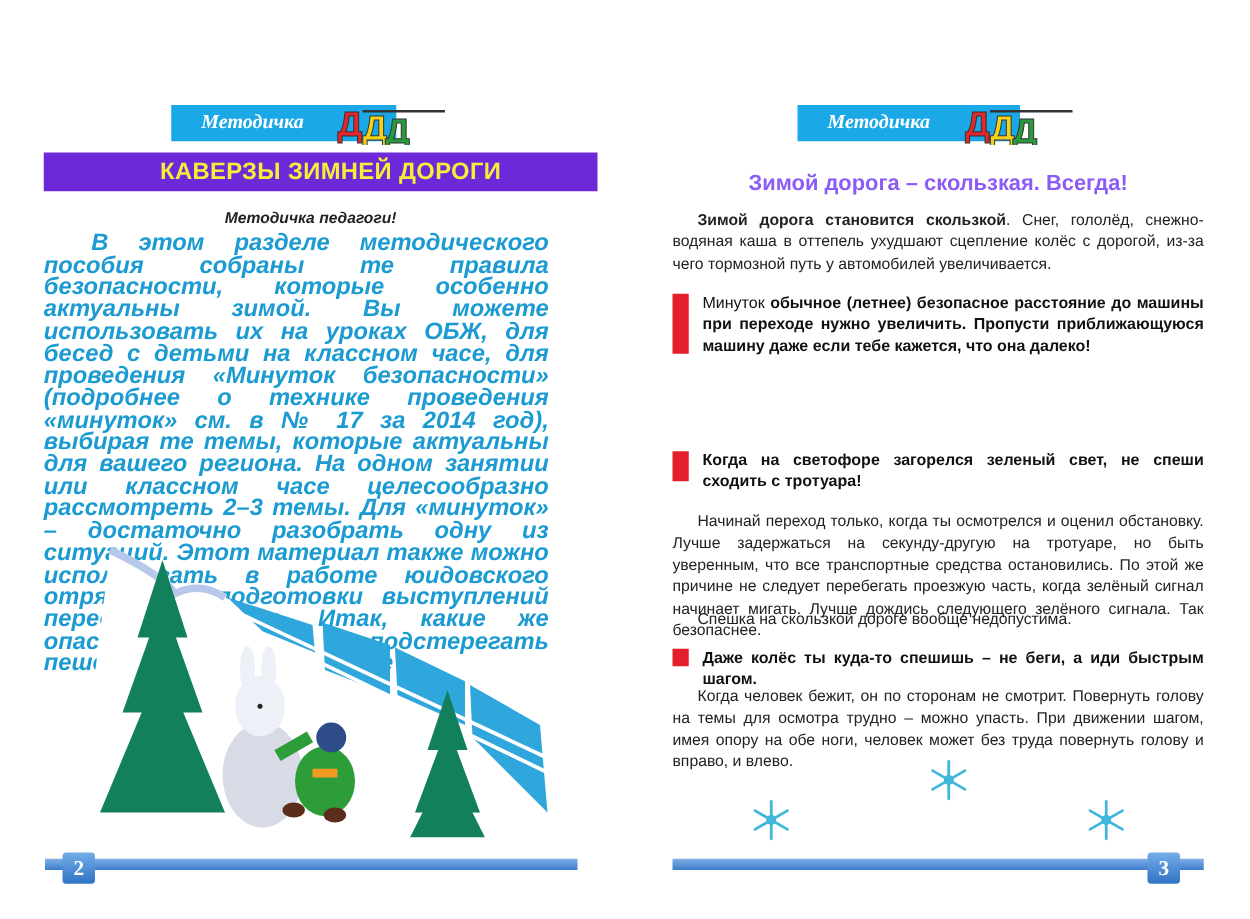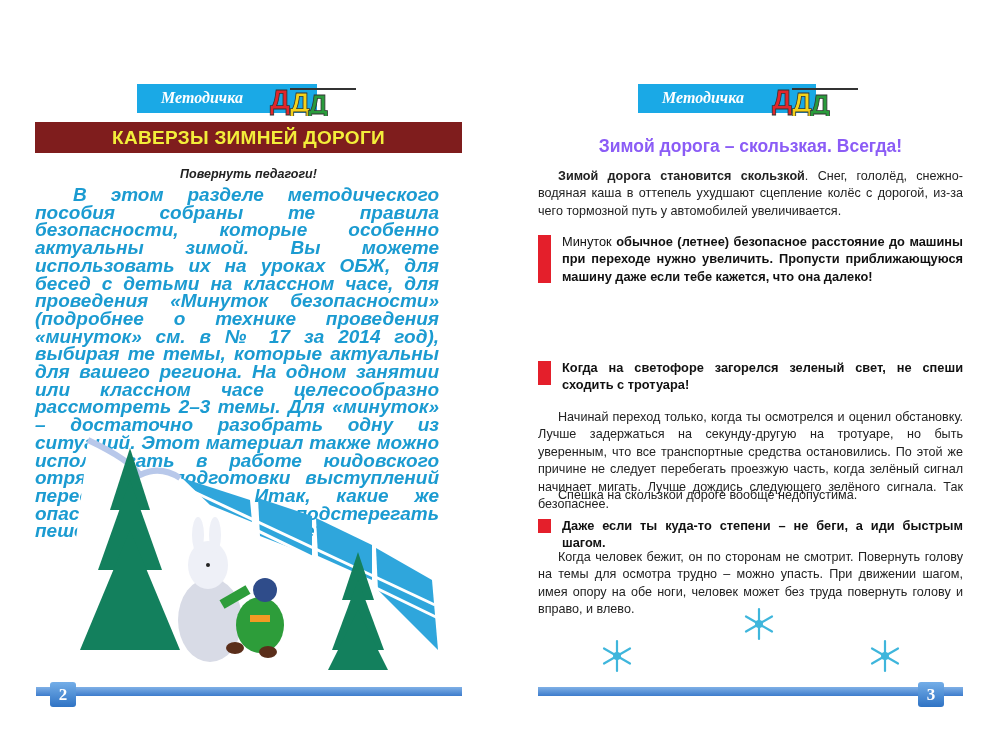--- a/index.html
+++ b/index.html
@@ -9,21 +9,21 @@
   .page.right{left:500px;width:500px;}
 
   .method-bar{position:absolute;top:52px;height:29px;background:#1aa9e6;}
   .left .method-bar{left:137px;width:180px;}
   .right .method-bar{left:138px;width:178px;}
   .method-bar .label{position:absolute;left:0;width:130px;top:5px;text-align:center;color:#fff;font-family:"Liberation Serif",serif;font-style:italic;font-weight:bold;font-size:16px;}
   .logo{position:absolute;top:46px;width:90px;height:38px;}
   .left .logo{left:268px;}
   .right .logo{left:270px;}
 
-  .title-bar{position:absolute;left:35px;top:90px;width:427px;height:31px;background:#7f1d1d;}
+  .title-bar{position:absolute;left:35px;top:90px;width:427px;height:31px;background:#6d28d9;padding-left:16px;}
   .title-bar .t{display:block;text-align:center;color:#f3ee3a;font-weight:bold;font-size:19px;line-height:31px;letter-spacing:0.3px;}
 
   .greet{position:absolute;left:35px;width:427px;top:135px;text-align:center;font-style:italic;font-weight:bold;font-size:12.5px;color:#222;}
   .intro{position:absolute;left:35px;width:404px;top:154px;font-style:italic;font-weight:bold;font-size:19px;line-height:17.7px;color:#1b9bd1;text-align:justify;text-indent:38px;}
 
   .illus{position:absolute;left:60px;top:398px;width:385px;height:240px;}
 
   .footer-bar{position:absolute;top:655px;height:9px;background:linear-gradient(#7fb0e6,#3d7ccc);}
   .left .footer-bar{left:36px;width:426px;}
   .right .footer-bar{left:38px;width:425px;}
@@ -53,21 +53,21 @@
       <text x="22" y="34" fill="#f4d21b">Д</text>
       <text x="40" y="36" fill="#2a9b3c">Д</text>
     </g>
     <rect x="22" y="10" width="66" height="2" fill="#333"></rect>
   </svg>
 
   <div class="title-bar">
     <span class="t">КАВЕРЗЫ ЗИМНЕЙ ДОРОГИ</span>
   </div>
 
-  <div class="greet">Повернуть педагоги!</div>
+  <div class="greet">Методичка педагоги!</div>
   <div class="intro">В этом разделе методического пособия собраны те правила безопасности, которые особенно актуальны зимой. Вы можете использовать их на уроках ОБЖ, для бесед с детьми на классном часе, для проведения «Минуток безопасности» (подробнее о технике проведения «минуток» см. в № 17 за 2014 год), выбирая те темы, которые актуальны для вашего региона. На одном занятии или классном часе целесообразно рассмотреть 2–3 темы. Для «минуток» – достаточно разобрать одну из ситуаций. Этот материал также можно использовать в работе юидовского отряда для подготовки выступлений перед малышами. Итак, какие же опасности могут подстерегать пешеходов на зимней дороге?</div>
 
   <svg class="illus" viewBox="0 0 385 240">
 
     <path d="M28 10 Q70 30 80 45 Q100 35 120 48 L150 60 L385 175 L385 240 L0 240 Z" fill="#fff"></path>
     <path d="M28 10 Q70 30 80 45 Q100 35 120 48" stroke="#b8c8ea" stroke-width="6" fill="none"></path>
 
     <g fill="#2fa6dc">
       <polygon points="122,48 190,70 192,92 150,75"></polygon>
       <polygon points="198,68 252,86 252,126 200,106"></polygon>
@@ -139,21 +139,21 @@
   <div class="rule" style="top:327px;font-weight:bold;">
     <span class="mark" style="top:2px;height:24px;"></span>
     <span class="txt">Когда на светофоре загорелся зеленый свет, не спеши сходить с тротуара!</span>
   </div>
 
   <div class="r-text indent" style="top:377px;">Начинай переход только, когда ты осмотрелся и оценил обстановку. Лучше задержаться на секунду-другую на тротуаре, но быть уверенным, что все транспортные средства остановились. По этой же причине не следует перебегать проезжую часть, когда зелёный сигнал начинает мигать. Лучше дождись следующего зелёного сигнала. Так безопаснее.</div>
   <div class="r-text indent" style="top:455px;">Спешка на скользкой дороге вообще недопустима.</div>
 
   <div class="rule" style="top:485px;font-weight:bold;">
     <span class="mark" style="top:2px;height:14px;"></span>
-    <span class="txt">Даже если ты куда-то степени – не беги, а иди быстрым шагом.</span>
+    <span class="txt">Даже колёс ты куда-то спешишь – не беги, а иди быстрым шагом.</span>
   </div>
 
   <div class="r-text indent" style="top:517px;">Когда человек бежит, он по сторонам не смотрит. Повернуть голову на темы для осмотра трудно – можно упасть. При движении шагом, имея опору на обе ноги, человек может без труда повернуть голову и вправо, и влево.</div>
 
   <svg class="flake" style="left:242px;top:575px;" viewBox="-17 -17 34 34">
     <g stroke="#3fb6dc" stroke-width="2.2" stroke-linecap="round">
       <line x1="0" y1="-15" x2="0" y2="15"></line>
         <line x1="-13" y1="-7.5" x2="13" y2="7.5"></line>
         <line x1="-13" y1="7.5" x2="13" y2="-7.5"></line>
     </g>

